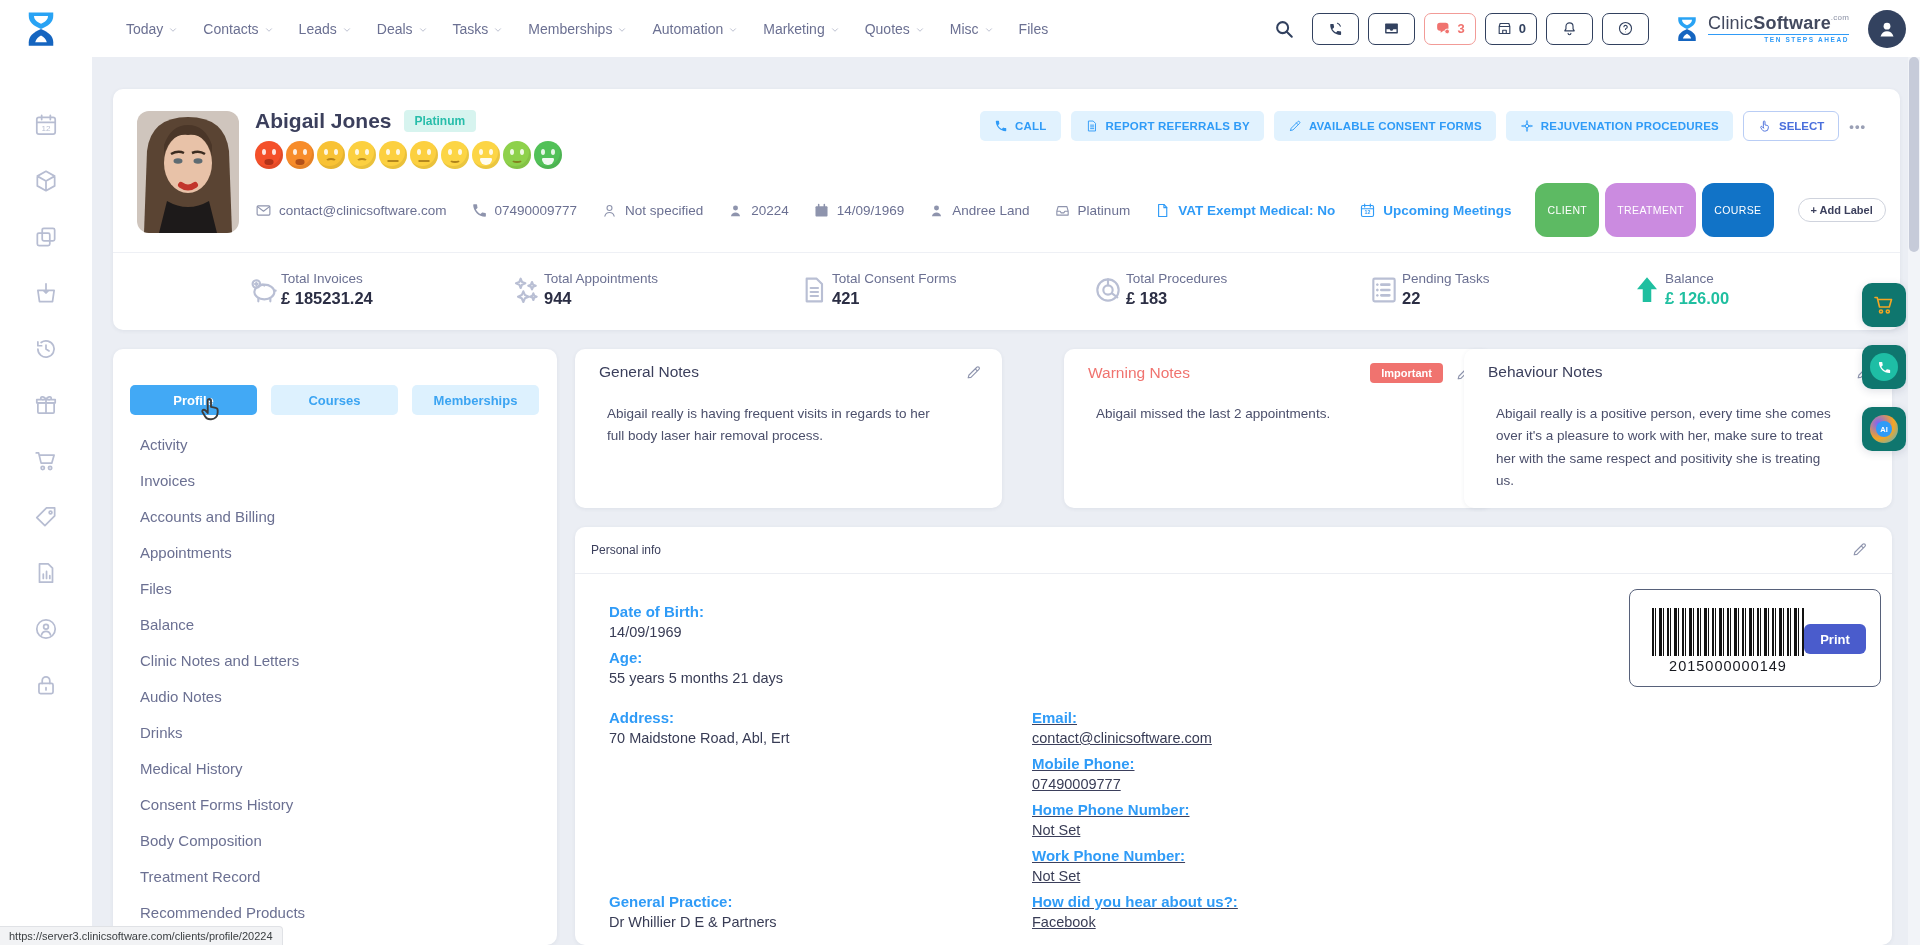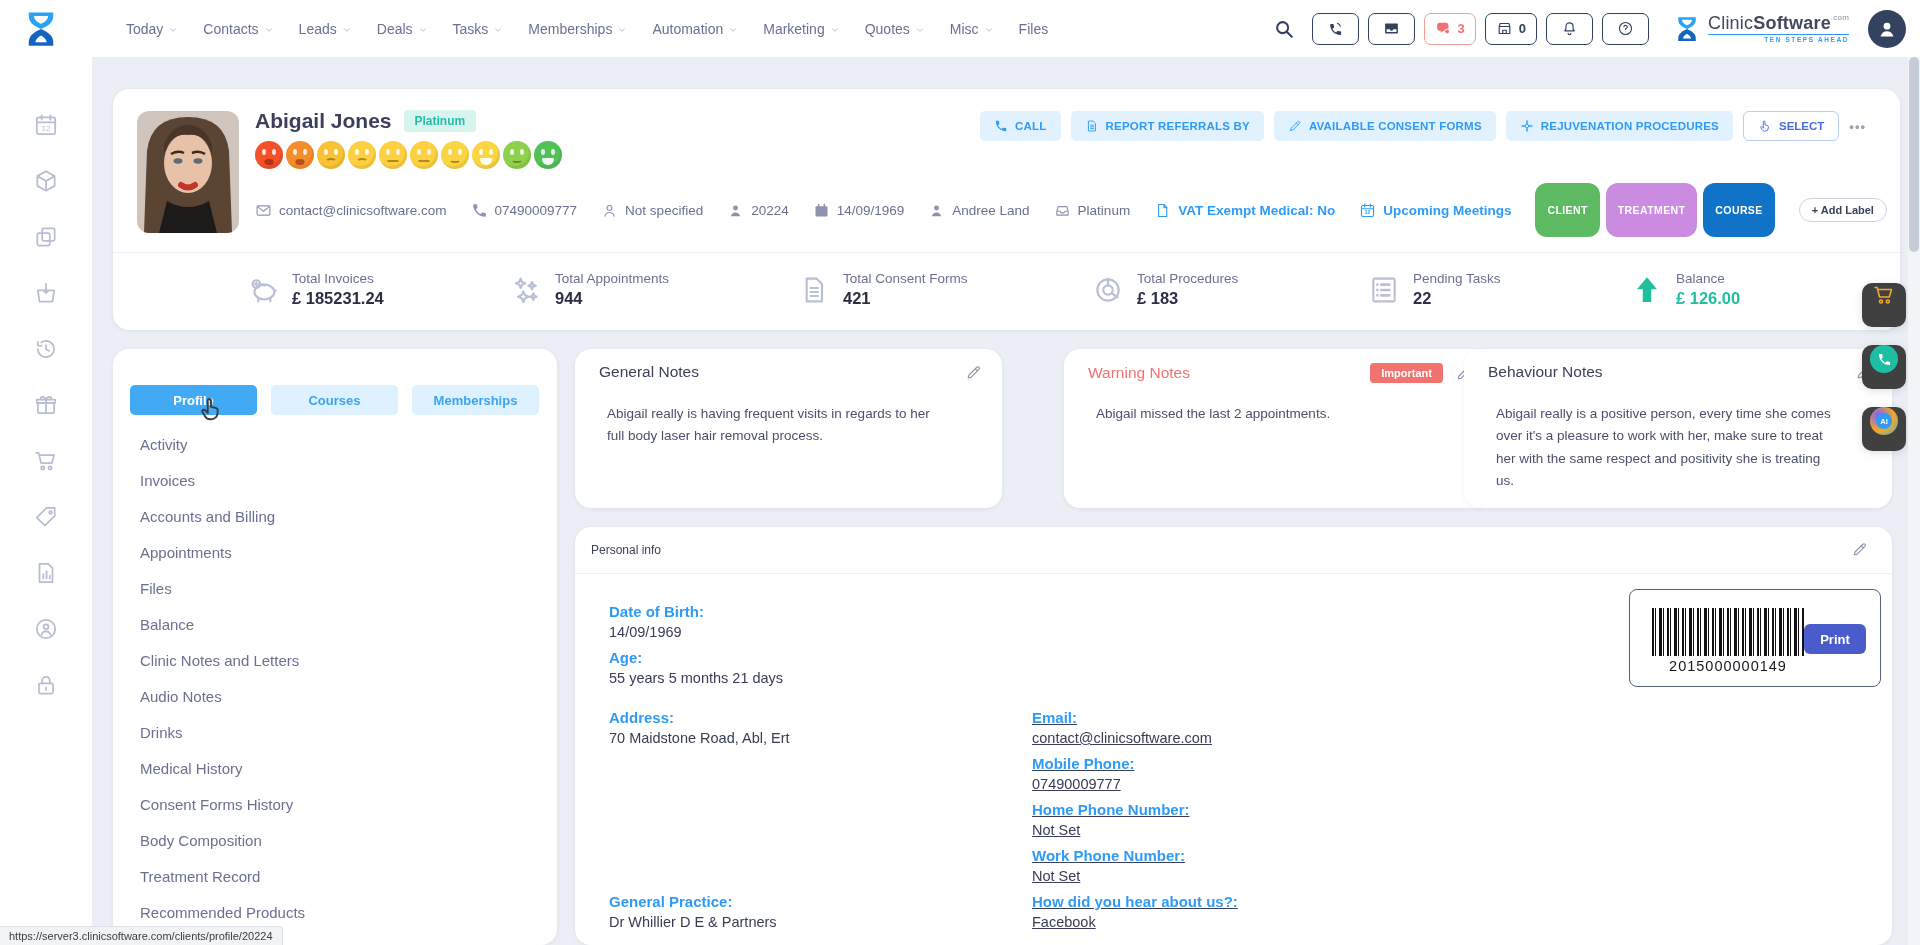--- a/index.html
+++ b/index.html
@@ -29,21 +29,21 @@
   .brand-tag { font-size:6.5px; font-weight:700; color:#2f9bf7; letter-spacing:1.6px; text-align:right; margin-top:2px; border-top:1.5px solid #2f9bf7; padding-top:1.5px; }
   .avatar { width:38px; height:38px; border-radius:50%; background:#33425f; display:flex; align-items:center; justify-content:center; color:#fff; cursor:pointer; }
   .avatar svg { width:24px; height:24px; }
 
   
   .sidebar { position:absolute; left:0; top:57px; width:92px; height:888px; background:#fff; z-index:4; display:flex; flex-direction:column; align-items:center; padding-top:55px; gap:30px; }
   .sb-btn { width:26px; height:26px; background:none; border:none; color:#b7bdd2; cursor:pointer; }
   .sb-btn svg { width:26px; height:26px; }
 
   
-  .card { position:absolute; background:#fff; border-radius:16px; box-shadow:0 1px 4px rgba(45,55,90,.07); }
+  .card { position:absolute; background:#fff; border-radius:10px; box-shadow:0 1px 4px rgba(45,55,90,.07); }
   .profile-card { left:113px; top:89px; width:1787px; height:241px; }
   .photo { position:absolute; left:24px; top:22px; width:102px; height:122px; border-radius:12px; overflow:hidden; }
   .name-row { position:absolute; left:142px; top:20px; display:flex; align-items:center; gap:12px; }
   .client-name { font-size:21px; font-weight:600; color:#3b3f5c; }
   .tier-badge { background:#d7f4ef; color:#27bdaa; font-size:12px; font-weight:600; padding:4px 11px; border-radius:4px; }
   .emojis { position:absolute; left:142px; top:52px; display:flex; gap:3px; }
   .emoji { position:relative; width:28px; height:28px; border-radius:50%; box-shadow:inset -2px -3px 0 rgba(0,0,0,.07); cursor:pointer; }
   .emoji .eyes { position:absolute; top:8px; left:7px; width:4px; height:6px; border-radius:50%; background:rgba(255,255,255,.85); box-shadow:10px 0 0 rgba(255,255,255,.85); }
   .mouth { position:absolute; left:50%; transform:translateX(-50%); }
   .mouth.open-frown { bottom:4px; width:9px; height:6px; border-radius:45% 45% 40% 40%; background:rgba(112,22,8,.5); }
@@ -52,34 +52,34 @@
   .mouth.smile { bottom:6px; width:12px; height:7px; border:2.2px solid transparent; border-bottom-color:rgba(122,77,0,.6); border-radius:50%; }
   .mouth.open-smile { bottom:4px; width:12px; height:7px; border-radius:2px 2px 10px 10px; background:rgba(255,255,255,.92); }
 
   .contact-row { position:absolute; left:142px; top:94px; display:flex; align-items:center; gap:24px; }
   .contacts { display:flex; align-items:center; gap:24px; }
   .citem { display:flex; align-items:center; gap:7px; color:#6b7092; font-size:13.5px; cursor:pointer; }
   .citem svg { width:17px; height:17px; color:#8e94ad; }
   .citem.blue { color:#2f9bf7; font-weight:600; }
   .citem.blue svg { color:#2f9bf7; }
   .tags { display:flex; align-items:center; gap:6px; }
-  .tag { color:#fff; font-size:10.5px; font-weight:700; letter-spacing:.4px; padding:21px 12px; border-radius:12px; cursor:pointer; }
+  .tag { color:#fff; font-size:10.5px; font-weight:400; letter-spacing:.4px; padding:21px 12px; border-radius:12px; cursor:pointer; }
   .add-label { background:#fff; border:1px solid #cfd3dd; color:#3b3f5c; font-size:11px; font-weight:700; padding:5px 12px; border-radius:12px; cursor:pointer; }
 
   .actions { position:absolute; top:22px; right:34px; display:flex; align-items:center; gap:10px; }
   .action-list { display:flex; align-items:center; gap:10px; }
   .action-btn { height:30px; padding:0 14px; background:#e1f2fe; border:none; border-radius:5px; color:#2f9bf7; font-size:11.5px; font-weight:700; letter-spacing:.2px; display:flex; align-items:center; gap:7px; cursor:pointer; }
   .action-btn svg { width:14px; height:14px; }
   .select-btn { height:30px; padding:0 14px; background:#fff; border:1px solid #b9cdf5; border-radius:6px; color:#4a6fdc; font-size:11.5px; font-weight:700; display:flex; align-items:center; gap:7px; cursor:pointer; }
   .select-btn svg { width:14px; height:14px; }
   .more-btn { background:none; border:none; color:#9aa0b5; font-size:13px; font-weight:700; letter-spacing:1px; cursor:pointer; }
 
   .pdivider { position:absolute; left:0; top:163px; width:100%; border-top:1px solid #eef0f5; }
   .stats-row { position:absolute; left:0; top:176px; width:100%; height:60px; }
-  .stat { position:absolute; top:6px; display:flex; align-items:center; gap:13px; }
+  .stat { position:absolute; top:6px; display:flex; align-items:center; gap:2px; }
   .stat svg { width:32px; height:32px; color:#b9bfd4; }
   .stat-label { font-size:13.5px; color:#6b7092; margin-bottom:3px; }
   .stat-value { font-size:16.5px; font-weight:700; color:#2b2e44; }
   .stat:nth-of-type(1){left:134px;} .stat:nth-of-type(2){left:397px;} .stat:nth-of-type(3){left:685px;}
   .stat:nth-of-type(4){left:979px;} .stat:nth-of-type(5){left:1255px;} .stat:nth-of-type(6){left:1518px;}
   .stat.green svg { color:#1fbfa0; }
   .stat.green .stat-value { color:#1fbfa0; }
 
   
   .left-panel { left:113px; top:349px; width:444px; height:596px; }
@@ -116,21 +116,21 @@
   .pf-label { font-size:15px; font-weight:600; color:#2f9bf7; margin-bottom:4px; }
   .pf-value { font-size:14.5px; color:#383c55; }
 
   .barcode-box { position:absolute; left:1054px; top:62px; width:252px; height:98px; border:1.4px solid #57617a; border-radius:8px; background:#fff; }
   .bars { position:absolute; left:22px; top:18px; width:152px; height:48px;
     background:repeating-linear-gradient(90deg,#121212 0 2px,#fff 2px 3px,#121212 3px 4px,#fff 4px 7px,#121212 7px 10px,#fff 10px 11px,#121212 11px 12px,#fff 12px 15px); }
   .bar-num { position:absolute; left:10px; top:68px; width:176px; text-align:center; font-size:14.5px; color:#16181f; letter-spacing:1px; }
   .print-btn { position:absolute; right:14px; top:34px; width:62px; height:30px; background:#4a5ccc; color:#fff; border:none; border-radius:6px; font-size:13px; font-weight:700; cursor:pointer; }
 
   
-  .float-btn { position:absolute; left:1862px; width:44px; height:44px; background:#404040; border:none; border-radius:10px; box-shadow:0 2px 8px rgba(45,55,90,.15); display:flex; align-items:flex-start; justify-content:center; cursor:pointer; z-index:6; }
+  .float-btn { position:absolute; left:1862px; width:44px; height:44px; background:#0f766e; border:none; border-radius:10px; box-shadow:0 2px 8px rgba(45,55,90,.15); display:flex; align-items:center; justify-content:center; cursor:pointer; z-index:6; }
   .fb-cart { top:283px; color:#f5a623; } .fb-cart svg { width:24px; height:24px; }
   .fb-phone { top:345px; } .fb-ai { top:407px; }
   .wa-circle { width:28px; height:28px; border-radius:50%; background:#1ebea5; color:#fff; display:flex; align-items:center; justify-content:center; }
   .wa-circle svg { width:15px; height:15px; }
   .ai-circle { width:28px; height:28px; border-radius:50%; background:radial-gradient(circle at 30% 30%,#7b61ff,#f5a623 55%,#29b6f6); display:flex; align-items:center; justify-content:center; }
   .ai-inner { width:16px; height:16px; border-radius:50%; background:#2f9bf7; color:#fff; font-size:7.5px; font-weight:700; display:flex; align-items:center; justify-content:center; }
   .scroll-track { position:absolute; right:0; top:57px; width:12px; height:888px; background:#f2f4f8; z-index:7; }
   .scroll-thumb { position:absolute; right:1px; top:0; width:10px; height:195px; background:#c6cbd9; border-radius:6px; }
   .status-chip { position:absolute; left:0; bottom:0; background:#f2f3f5; border:1px solid #e0e2e6; border-bottom:none; border-left:none; border-top-right-radius:4px; padding:3px 9px; font-size:11px; color:#3c4043; z-index:8; }
 </style>

